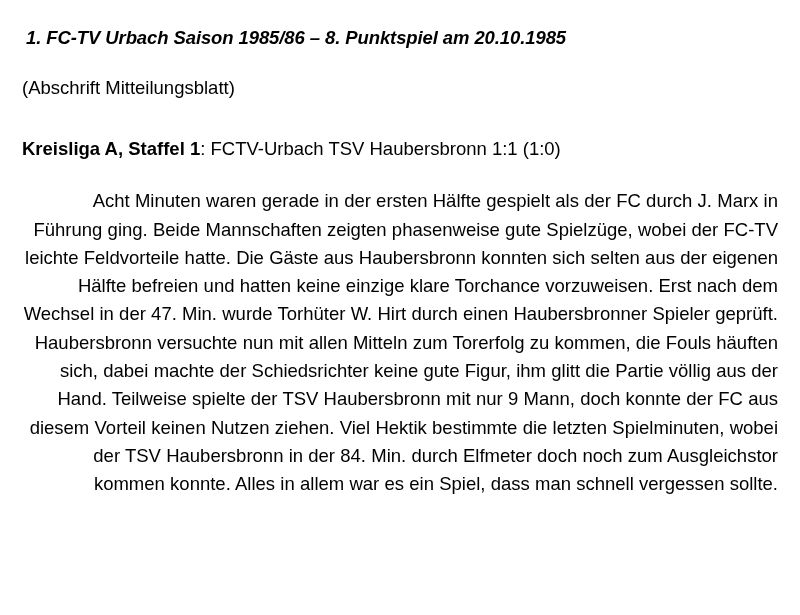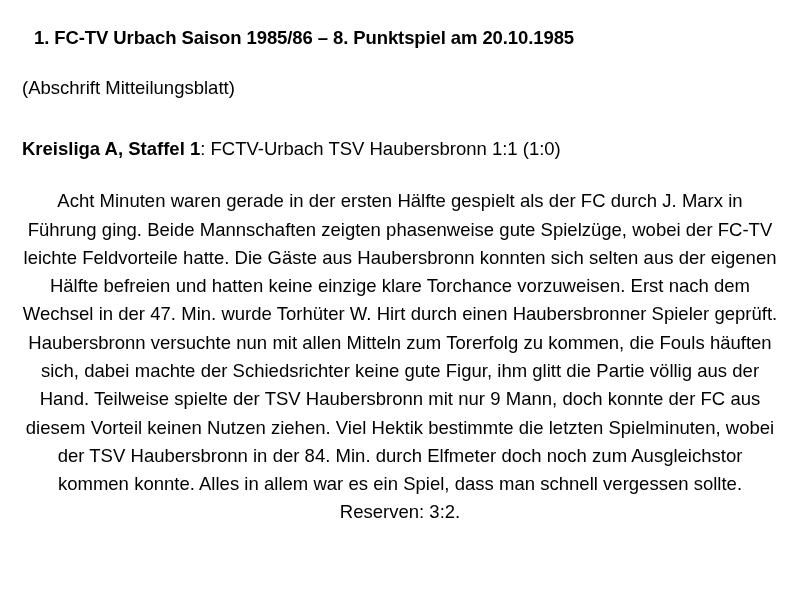--- a/index.html
+++ b/index.html
@@ -18,42 +18,43 @@
     box-sizing: border-box;
     width: 800px;
     height: 615px;
     padding: 26px 22px 0 22px;
     background: #ffffff;
   }
   .doc-title {
     font-size: 18.5px;
     font-weight: bold;
     line-height: 1.32;
-    margin: 0 0 26px 12px;
+    margin: 0 0 26px 4px;
     letter-spacing: -0.1px;
+    font-style: italic;
   }
   .subtitle {
     font-size: 18.5px;
     font-weight: normal;
     line-height: 1.32;
     margin: 0 0 36px 0;
   }
   .league-line {
     font-size: 18.5px;
     line-height: 1.32;
     margin: 4px 0 26px 0;
   }
   .league-line .lead {
     font-weight: bold;
   }
   .body-text {
     font-size: 18.5px;
     line-height: 1.53;
     margin: 0;
-    text-align: center;
+    text-align: right;
     word-spacing: 0.1px;
   }
   .body-text .para {
     display: block;
   }
 </style>
 </head>
 <body>
 
 <div class="page">
@@ -61,16 +62,15 @@
   <h1 class="doc-title">1. FC-TV Urbach Saison 1985/86 – 8. Punktspiel am 20.10.1985</h1>
 
   <p class="subtitle">(Abschrift Mitteilungsblatt)</p>
 
   <p class="league-line">
     <span class="lead">Kreisliga A, Staffel 1</span><span>: FCTV-Urbach TSV Haubersbronn 1:1 (1:0)</span>
   </p>
 
   <div class="body-text">
     <span class="para">Acht Minuten waren gerade in der ersten Hälfte gespielt als der FC durch J. Marx in Führung ging. Beide Mannschaften zeigten phasenweise gute Spielzüge, wobei der FC-TV leichte Feldvorteile hatte. Die Gäste aus Haubersbronn konnten sich selten aus der eigenen Hälfte befreien und hatten keine einzige klare Torchance vorzuweisen. Erst nach dem Wechsel in der 47. Min. wurde Torhüter W. Hirt durch einen Haubersbronner Spieler geprüft. Haubersbronn versuchte nun mit allen Mitteln zum Torerfolg zu kommen, die Fouls häuften sich, dabei machte der Schiedsrichter keine gute Figur, ihm glitt die Partie völlig aus der Hand. Teilweise spielte der TSV Haubersbronn mit nur 9 Mann, doch konnte der FC aus diesem Vorteil keinen Nutzen ziehen. Viel Hektik bestimmte die letzten Spielminuten, wobei der TSV Haubersbronn in der 84. Min. durch Elfmeter doch noch zum Ausgleichstor kommen konnte. Alles in allem war es ein Spiel, dass man schnell vergessen sollte.</span>
-    <span class="para">Reserven: 3:2.</span>
   </div>
 
 </div>
 
 </body></html>

